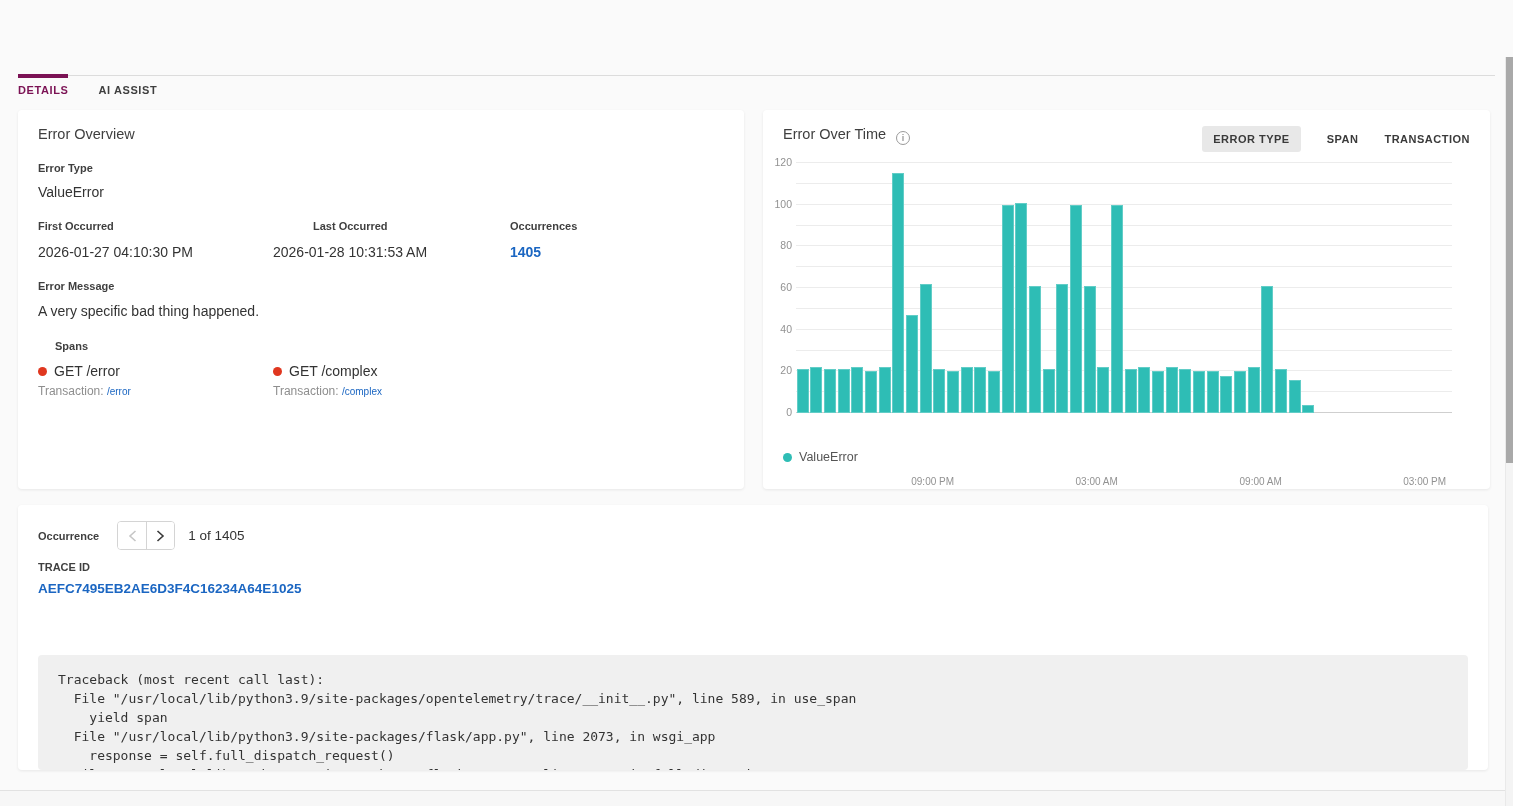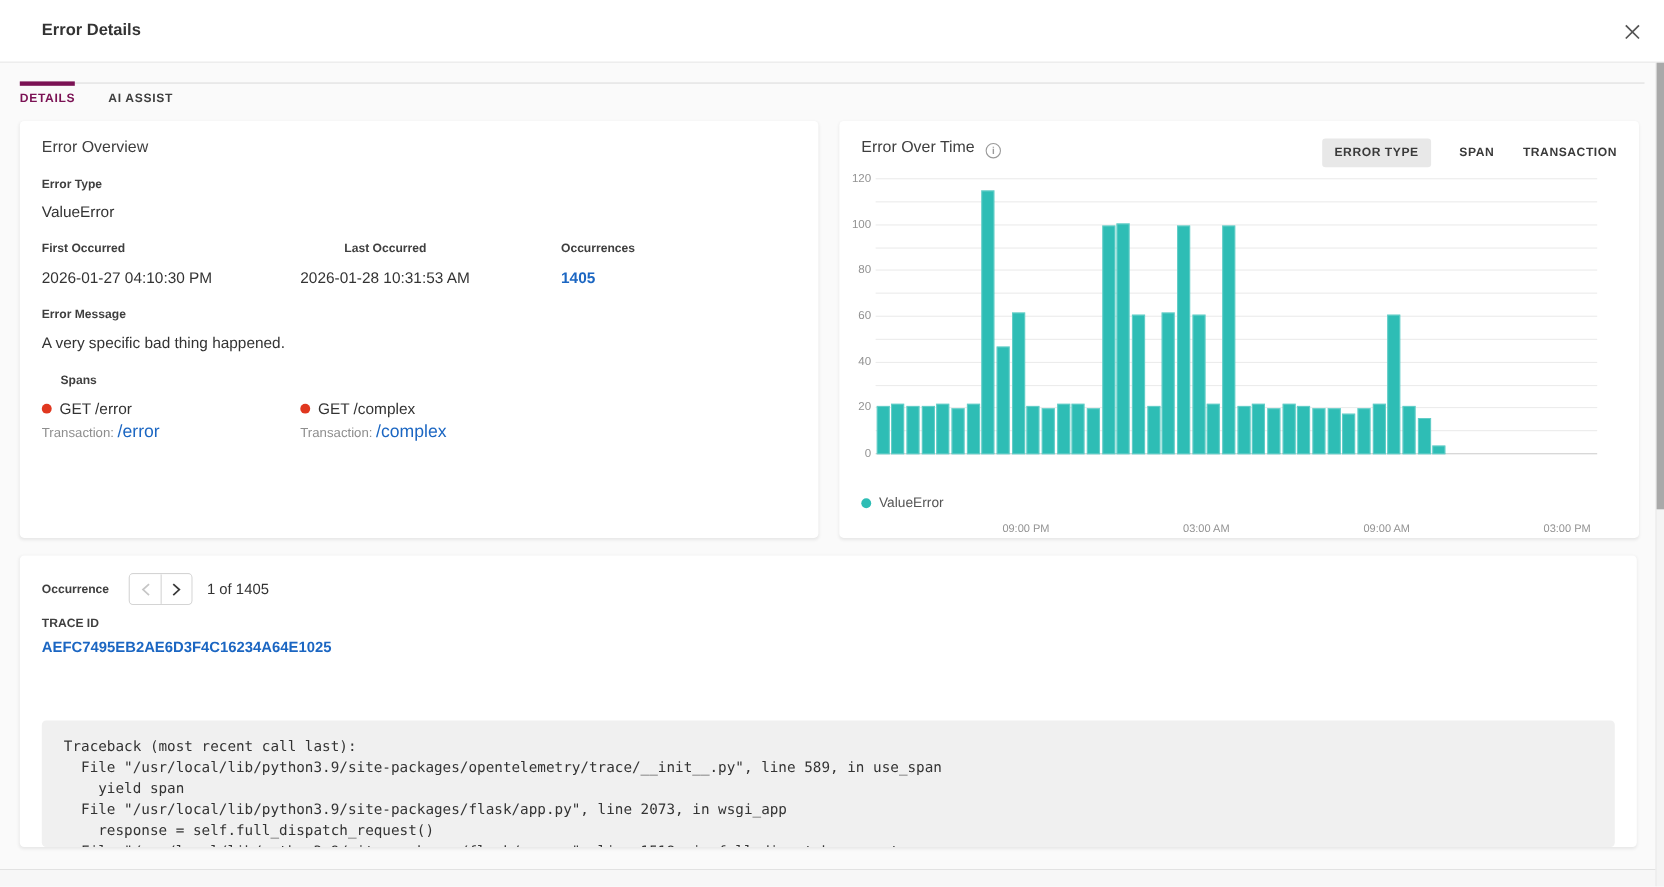--- a/index.html
+++ b/index.html
@@ -32,21 +32,21 @@
   .card-title { position:absolute; left:20px; top:16px; font-size:14.5px; color:#3f3f3f; }
 
   .lab { position:absolute; font-size:11px; font-weight:bold; color:#3f3f3f; }
   .val { position:absolute; font-size:14px; color:#333; }
   .link { color:#1b66c2; text-decoration:none; cursor:pointer; }
 
   .span-entry { position:absolute; }
   .span-name { display:flex; align-items:center; gap:7px; font-size:14px; color:#333; }
   .err-dot { width:9px; height:9px; border-radius:50%; background:#e0371f; flex:0 0 auto; }
   .span-txn { margin-top:5px; font-size:12px; color:#8e8e8e; }
-  .span-txn .link { font-size:16px; }
+  .span-txn .link { font-size:10px; }
 
   
   .info-icon { display:inline-flex; width:14px; height:14px; border:1.5px solid #9a9a9a; border-radius:50%; align-items:center; justify-content:center; font-size:9px; font-weight:bold; color:#9a9a9a; margin-left:10px; vertical-align:-2px; }
   .chart-btns { position:absolute; right:20px; top:16px; display:flex; align-items:center; gap:26px; }
   .chart-btn { font-size:11px; font-weight:bold; letter-spacing:.5px; color:#3a3a3a; background:none; border:none; cursor:pointer; font-family:inherit; }
   .chart-btn.active { background:#e8e8e8; border-radius:3px; padding:7px 11px; }
 
   .yaxis { position:absolute; left:0; top:53px; width:29px; height:250px; }
   .y-label { position:absolute; right:0; font-size:10.5px; color:#929292; }
   .plot { position:absolute; left:33px; top:53px; width:656px; height:250px; }
@@ -76,28 +76,20 @@
   .scroll-track { position:absolute; right:0; top:57px; bottom:0; width:8px; background:#f4f4f4; border-left:1px solid #e9e9e9; }
   .scroll-thumb { position:absolute; right:0; top:0; width:7px; height:406px; background:#a9a9a9; cursor:grab; }
 
   .chev { display:block; }
 </style>
 </head>
 <body>
 
 <div class="modal">
 
-  <div class="modal-header">
-    <div class="modal-title">Error Details</div>
-    <button class="close-btn">
-      <svg class="chev" width="14" height="14" viewBox="0 0 14 14">
-          <path d="M1 1 L13 13 M13 1 L1 13" stroke="#555" stroke-width="1.6" fill="none"></path>
-        </svg>
-    </button>
-  </div>
 
   <div class="tabbar top-tabbar">
     <div class="rule"></div>
     <div class="tabs">
       <div class="tab active">DETAILS</div>
       <div class="tab">AI ASSIST</div>
     </div>
   </div>
 
   <div class="card card-overview">

